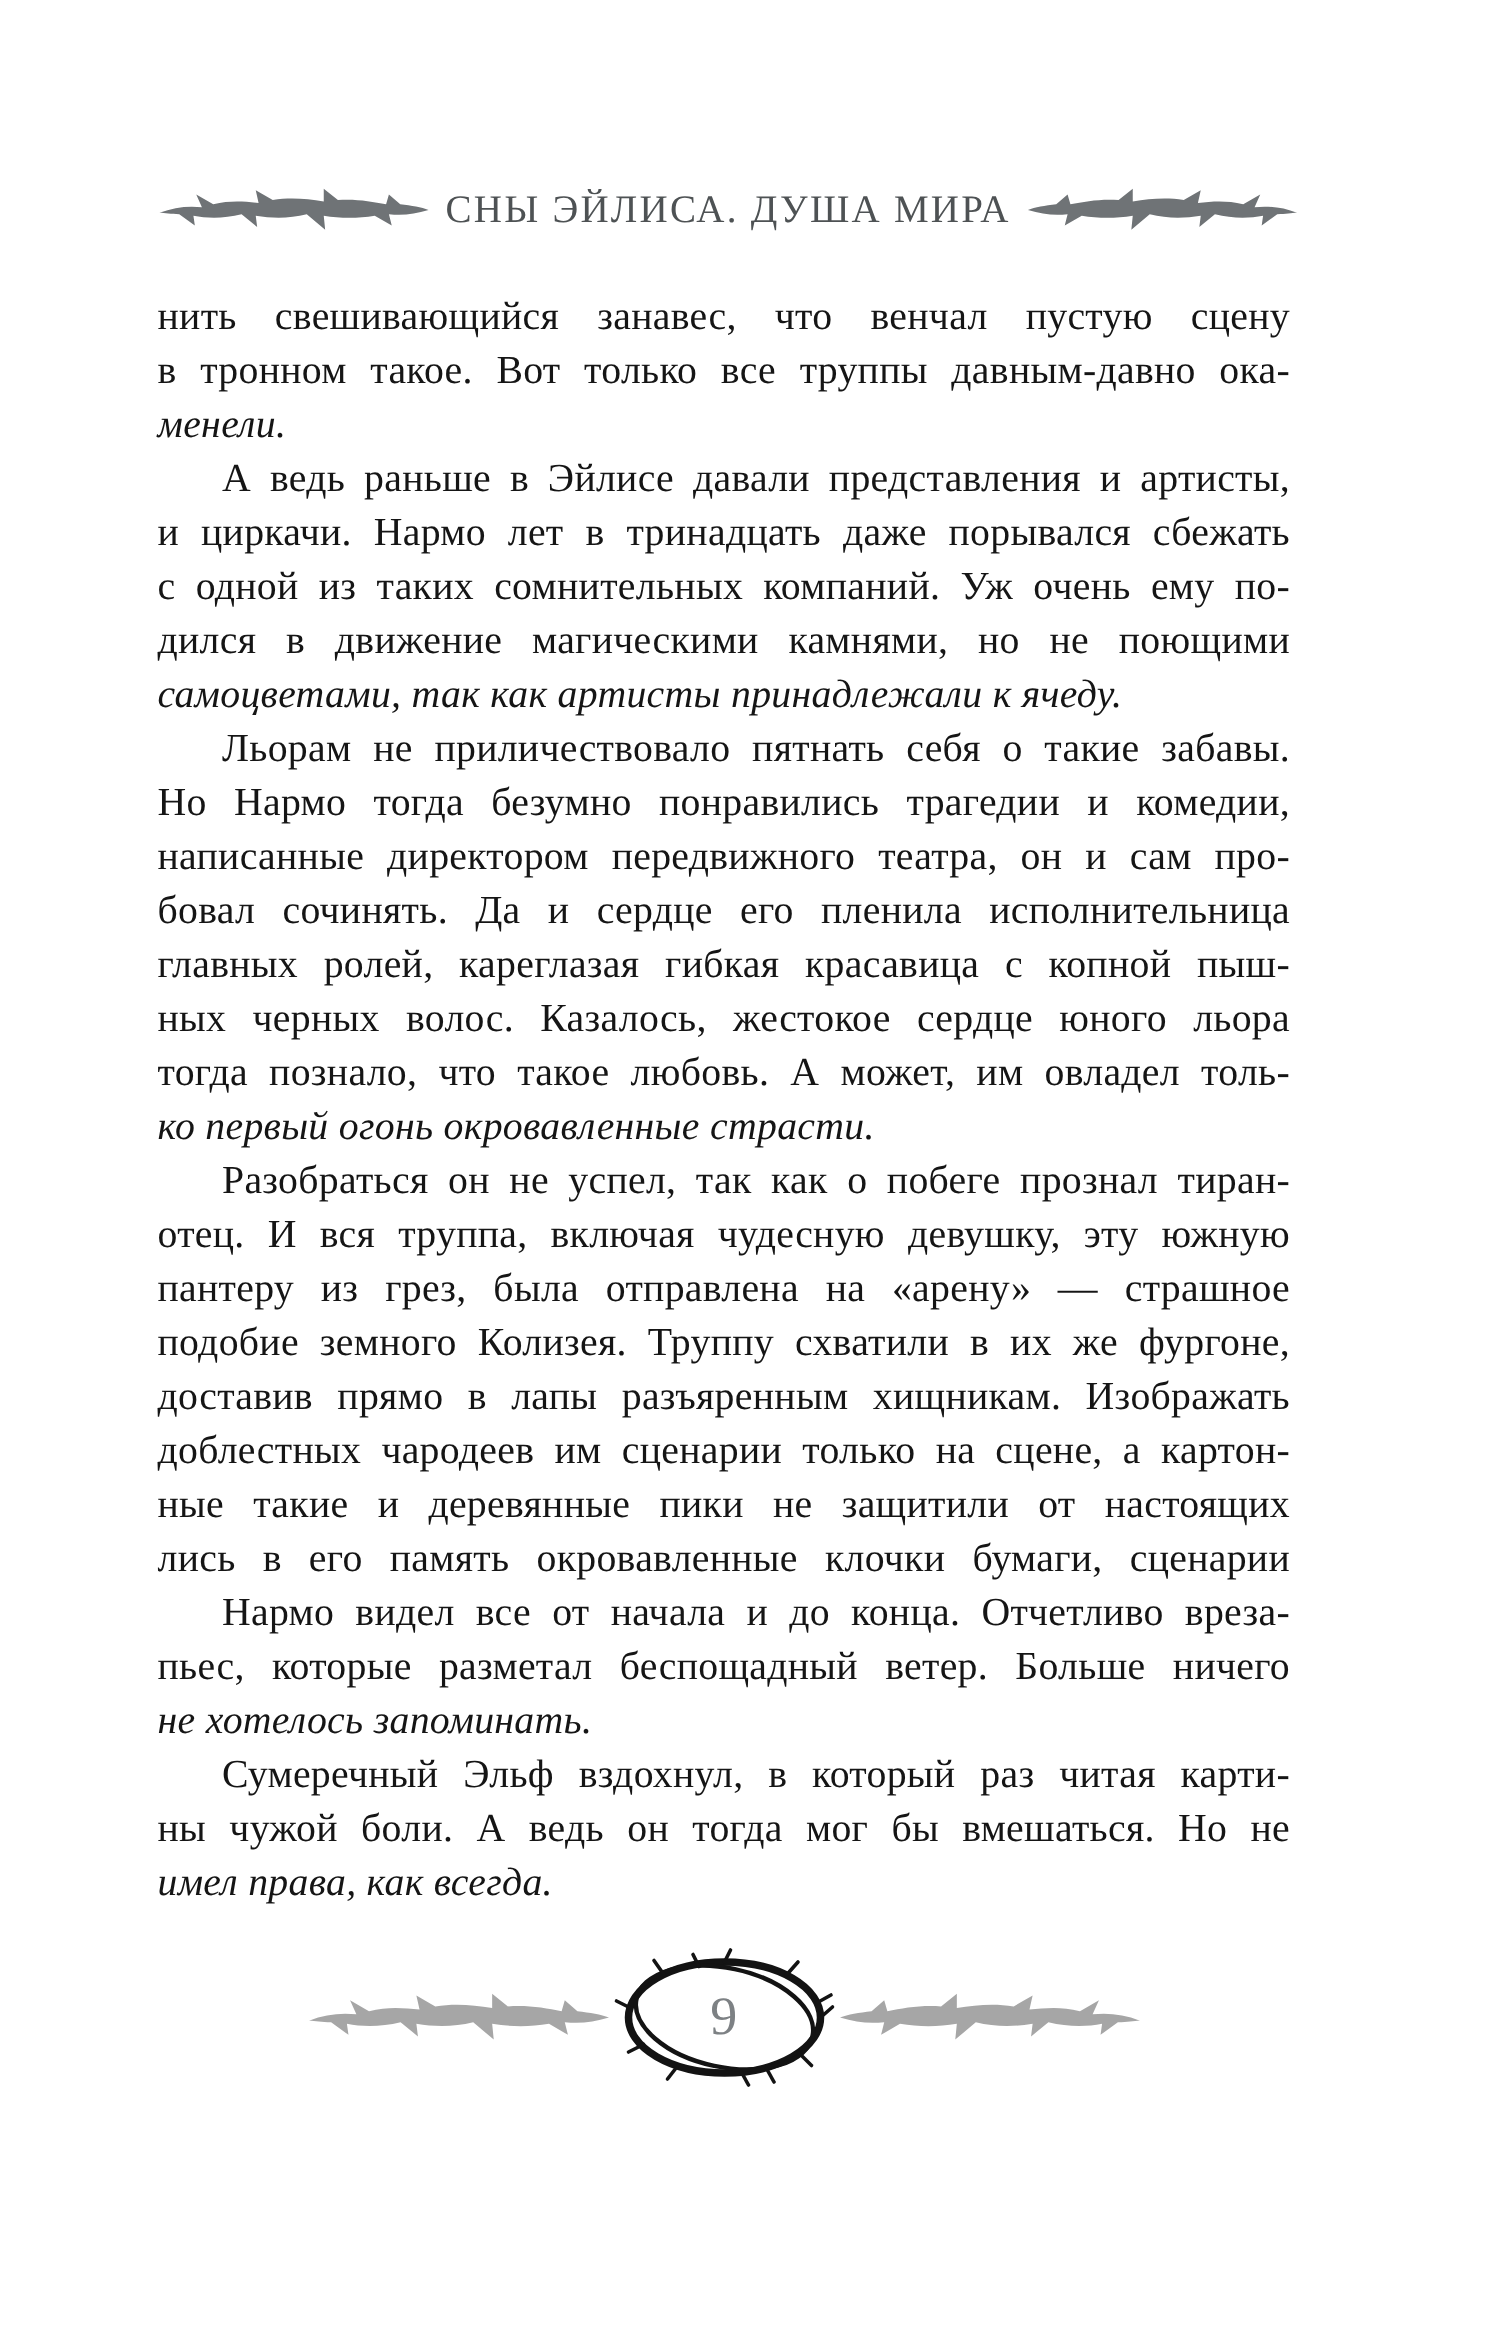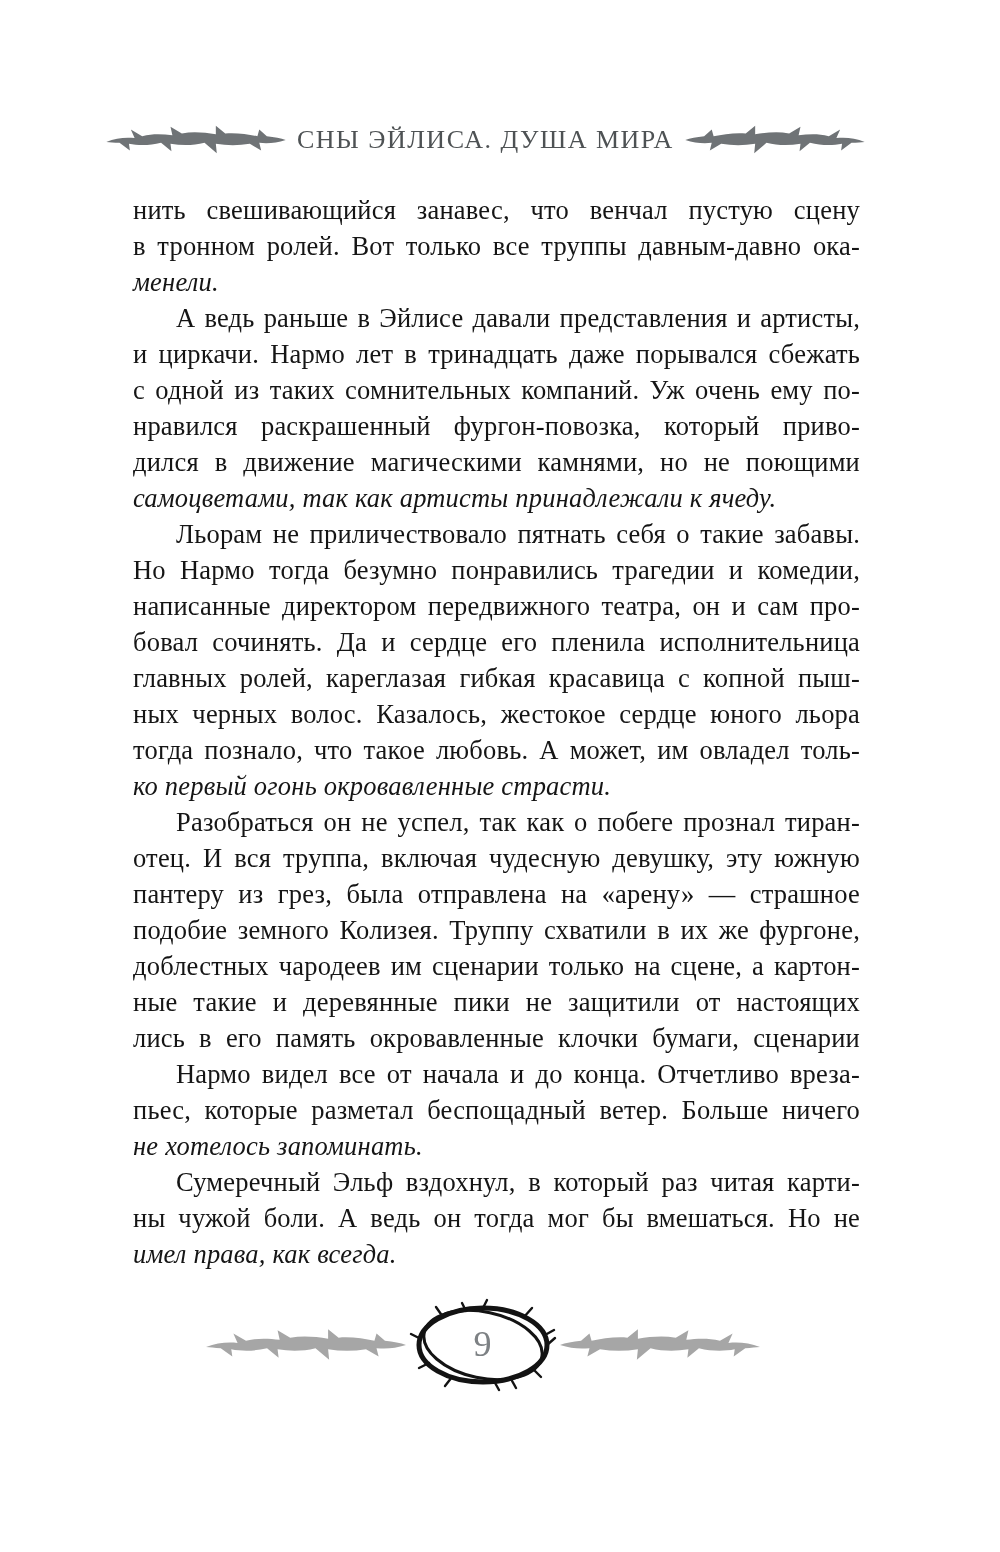--- a/index.html
+++ b/index.html
@@ -44,21 +44,20 @@
     color: #4e5254;
     white-space: nowrap;
   }
   
   .body-text {
     margin-top: 32px;
     font-size: 26.5px;
     line-height: 36px;
     color: #151515;
     letter-spacing: 0.2px;
-    margin-left: 28px;
   }
   .line {
     text-align: justify;
     text-align-last: justify;
     height: 36px;
     white-space: normal;
   }
   .line.last {
     text-align-last: left;
     font-style: italic;
@@ -148,40 +147,40 @@
       <use href="#thorn-branch-shape" fill="currentColor"></use>
     </svg>
     <div class="running-title">СНЫ ЭЙЛИСА. ДУША МИРА</div>
     <svg class="branch flip" viewBox="0 0 190 36">
       <use href="#thorn-branch-shape" fill="currentColor"></use>
     </svg>
   </div>
 
   <div class="body-text">
       <div class="line">нить свешивающийся занавес, что венчал пустую сцену</div>
-      <div class="line">в тронном ролей. Вот только все труппы давным-давно ока-</div>
+      <div class="line">в тронном такое. Вот только все труппы давным-давно ока-</div>
       <div class="line last">менели.</div>
       <div class="line indent">А ведь раньше в Эйлисе давали представления и артисты,</div>
       <div class="line">и циркачи. Нармо лет в тринадцать даже порывался сбежать</div>
       <div class="line">с одной из таких сомнительных компаний. Уж очень ему по-</div>
-      <div class="line">нравился раскрашенный фургон-повозка, который приво-</div>
       <div class="line">дился в движение магическими камнями, но не поющими</div>
       <div class="line last">самоцветами, так как артисты принадлежали к ячеду.</div>
       <div class="line indent">Льорам не приличествовало пятнать себя о такие забавы.</div>
       <div class="line">Но Нармо тогда безумно понравились трагедии и комедии,</div>
       <div class="line">написанные директором передвижного театра, он и сам про-</div>
       <div class="line">бовал сочинять. Да и сердце его пленила исполнительница</div>
       <div class="line">главных ролей, кареглазая гибкая красавица с копной пыш-</div>
       <div class="line">ных черных волос. Казалось, жестокое сердце юного льора</div>
       <div class="line">тогда познало, что такое любовь. А может, им овладел толь-</div>
       <div class="line last">ко первый огонь окровавленные страсти.</div>
       <div class="line indent">Разобраться он не успел, так как о побеге прознал тиран-</div>
       <div class="line">отец. И вся труппа, включая чудесную девушку, эту южную</div>
       <div class="line">пантеру из грез, была отправлена на «арену» — страшное</div>
       <div class="line">подобие земного Колизея. Труппу схватили в их же фургоне,</div>
+      <div class="line">доставив прямо в лапы разъяренным хищникам. Изображать</div>
       <div class="line">доблестных чародеев им сценарии только на сцене, а картон-</div>
       <div class="line">ные такие и деревянные пики не защитили от настоящих</div>
       <div class="line">лись в его память окровавленные клочки бумаги, сценарии</div>
       <div class="line indent">Нармо видел все от начала и до конца. Отчетливо вреза-</div>
       <div class="line">пьес, которые разметал беспощадный ветер. Больше ничего</div>
       <div class="line last">не хотелось запоминать.</div>
       <div class="line indent">Сумеречный Эльф вздохнул, в который раз читая карти-</div>
       <div class="line">ны чужой боли. А ведь он тогда мог бы вмешаться. Но не</div>
       <div class="line last">имел права, как всегда.</div>
     </div>

